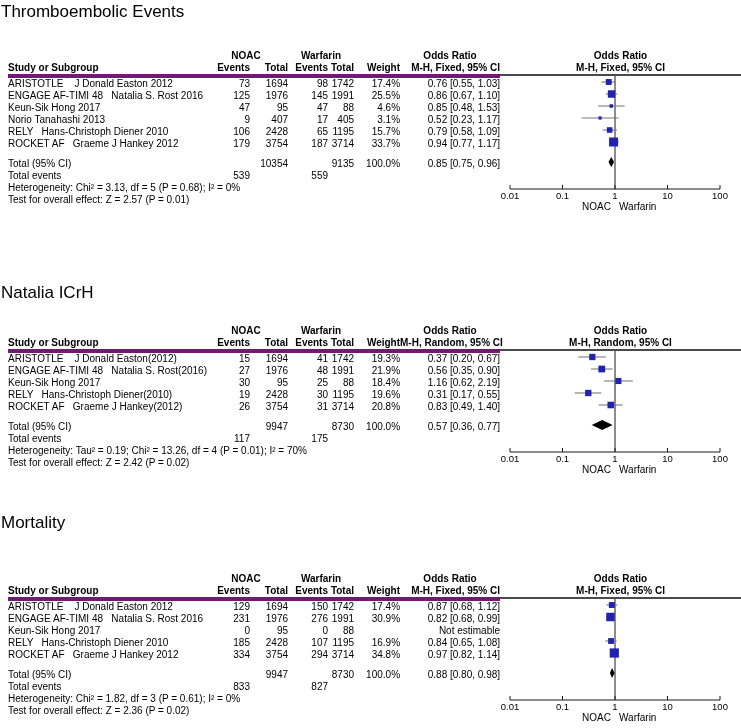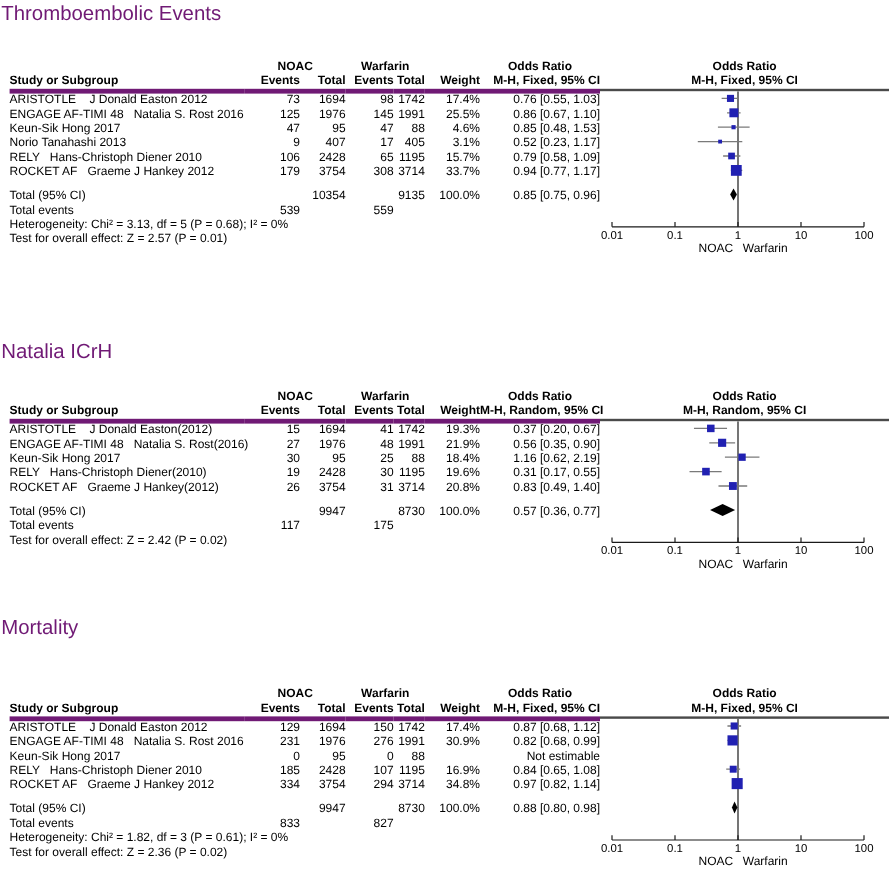--- a/index.html
+++ b/index.html
@@ -1,19 +1,19 @@
 <!DOCTYPE html>
 <html><head>
 <meta charset="utf-8">
 <style>
   html,body{margin:0;padding:0;background:#fff}
   #page{position:relative;width:741px;height:728px;overflow:hidden;background:#fff;
         font-family:"Liberation Sans",sans-serif;color:#000}
   .panel{position:absolute;left:0;width:741px}
-  .ptitle{position:absolute;top:2px;left:1px;font-size:17px;line-height:19px;color:#701a75;white-space:pre}
+  .ptitle{position:absolute;top:2px;left:1px;font-size:17px;line-height:19px;color:#000000;white-space:pre}
   table.ft{position:absolute;left:8px;border-collapse:collapse;table-layout:fixed;width:492px}
   table.ft td{font-size:10px;line-height:12px;height:12px;padding:0;overflow:visible;
               white-space:pre;vertical-align:middle;color:#000}
   tr.hdr1 td,tr.hdr2 td{font-weight:700}
   tr.hdr2 td{border-bottom:4px solid #701a75}
   td.gh{text-align:center}
   td.chr,td.num{text-align:right}
   td.chl,td.study{text-align:left;padding-left:2px}
   tr.spacer td{height:8px;line-height:8px;border:none}
   tr.total-row td{font-weight:400}
@@ -98,21 +98,21 @@
             <td class="num">2428</td>
             <td class="num">65</td>
             <td class="num">1195</td>
             <td class="num">15.7%</td>
             <td class="num">0.79 [0.58, 1.09]</td>
           </tr>
           <tr>
             <td class="study">ROCKET AF   Graeme J Hankey 2012</td>
             <td class="num">179</td>
             <td class="num">3754</td>
-            <td class="num">308</td>
+            <td class="num">187</td>
             <td class="num">3714</td>
             <td class="num">33.7%</td>
             <td class="num">0.94 [0.77, 1.17]</td>
           </tr>
           <tr class="spacer">
             <td colspan="7"></td>
           </tr>
           <tr class="total-row">
             <td class="study">Total (95% CI)</td>
             <td class="num"></td>
@@ -262,20 +262,23 @@
           <tr>
             <td class="study">Total events</td>
             <td class="num">117</td>
             <td class="num"></td>
             <td class="num">175</td>
             <td class="num"></td>
             <td class="num"></td>
             <td class="num"></td>
           </tr>
           <tr class="foot">
+            <td class="study" colspan="7">Heterogeneity: Tau² = 0.19; Chi² = 13.26, df = 4 (P = 0.01); I² = 70%</td>
+          </tr>
+          <tr class="foot">
             <td class="study" colspan="7">Test for overall effect: Z = 2.42 (P = 0.02)</td>
           </tr>
         </tbody>
       </table>
       <div class="plothdr" style="top: 44px;">
         <div>Odds Ratio</div>
         <div>M-H, Random, 95% CI</div>
       </div>
       <svg width="241" height="127" class="plot" style="top: 70px;">
         <line x1="115" y1="0" x2="115" y2="101" stroke="#1a1a1a" stroke-width="1"></line>

